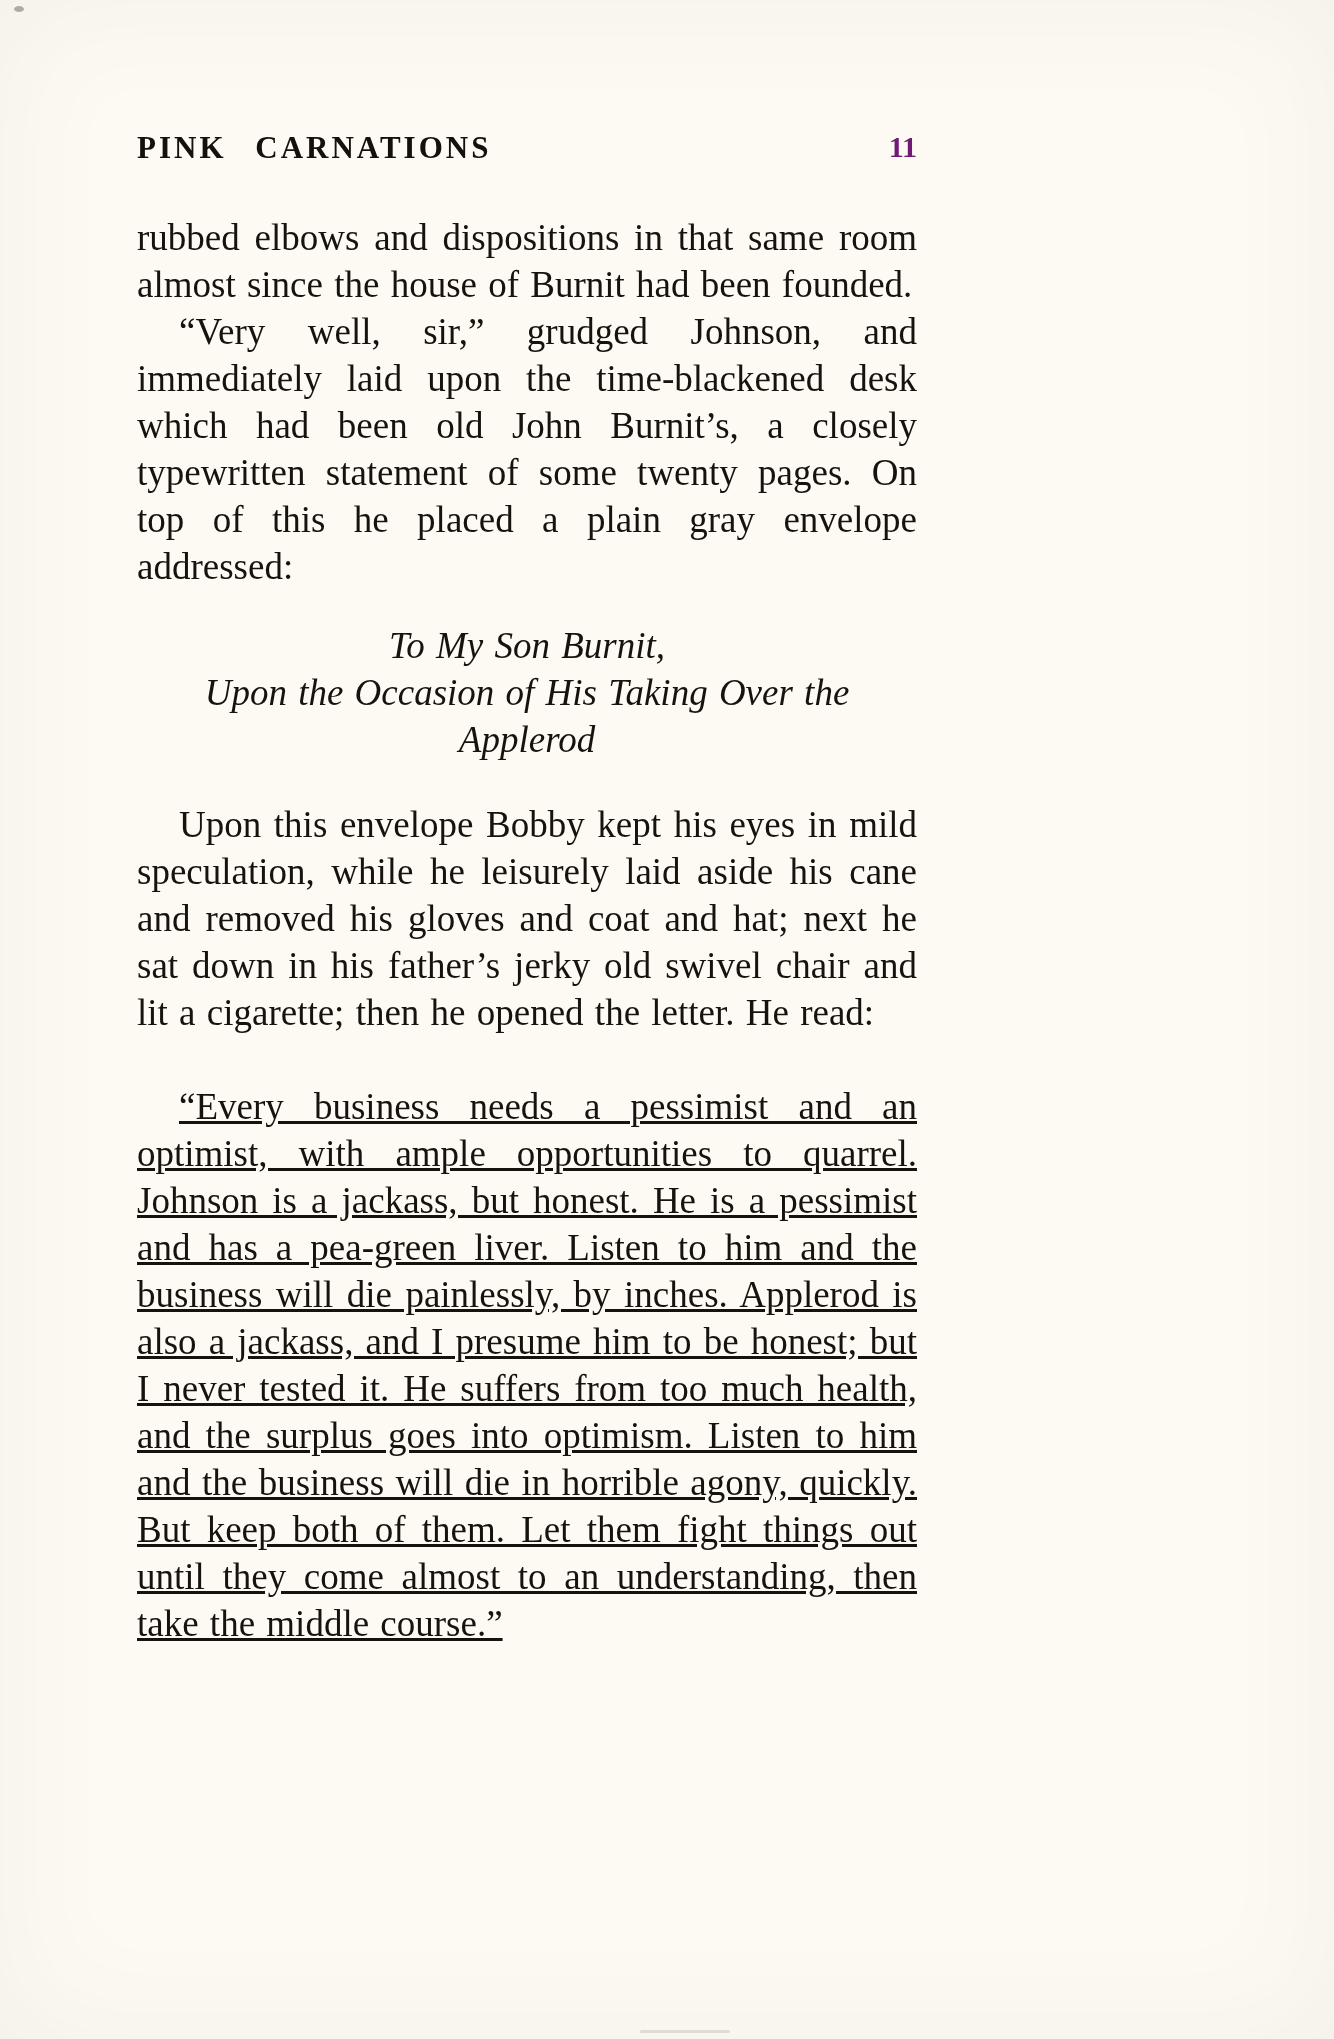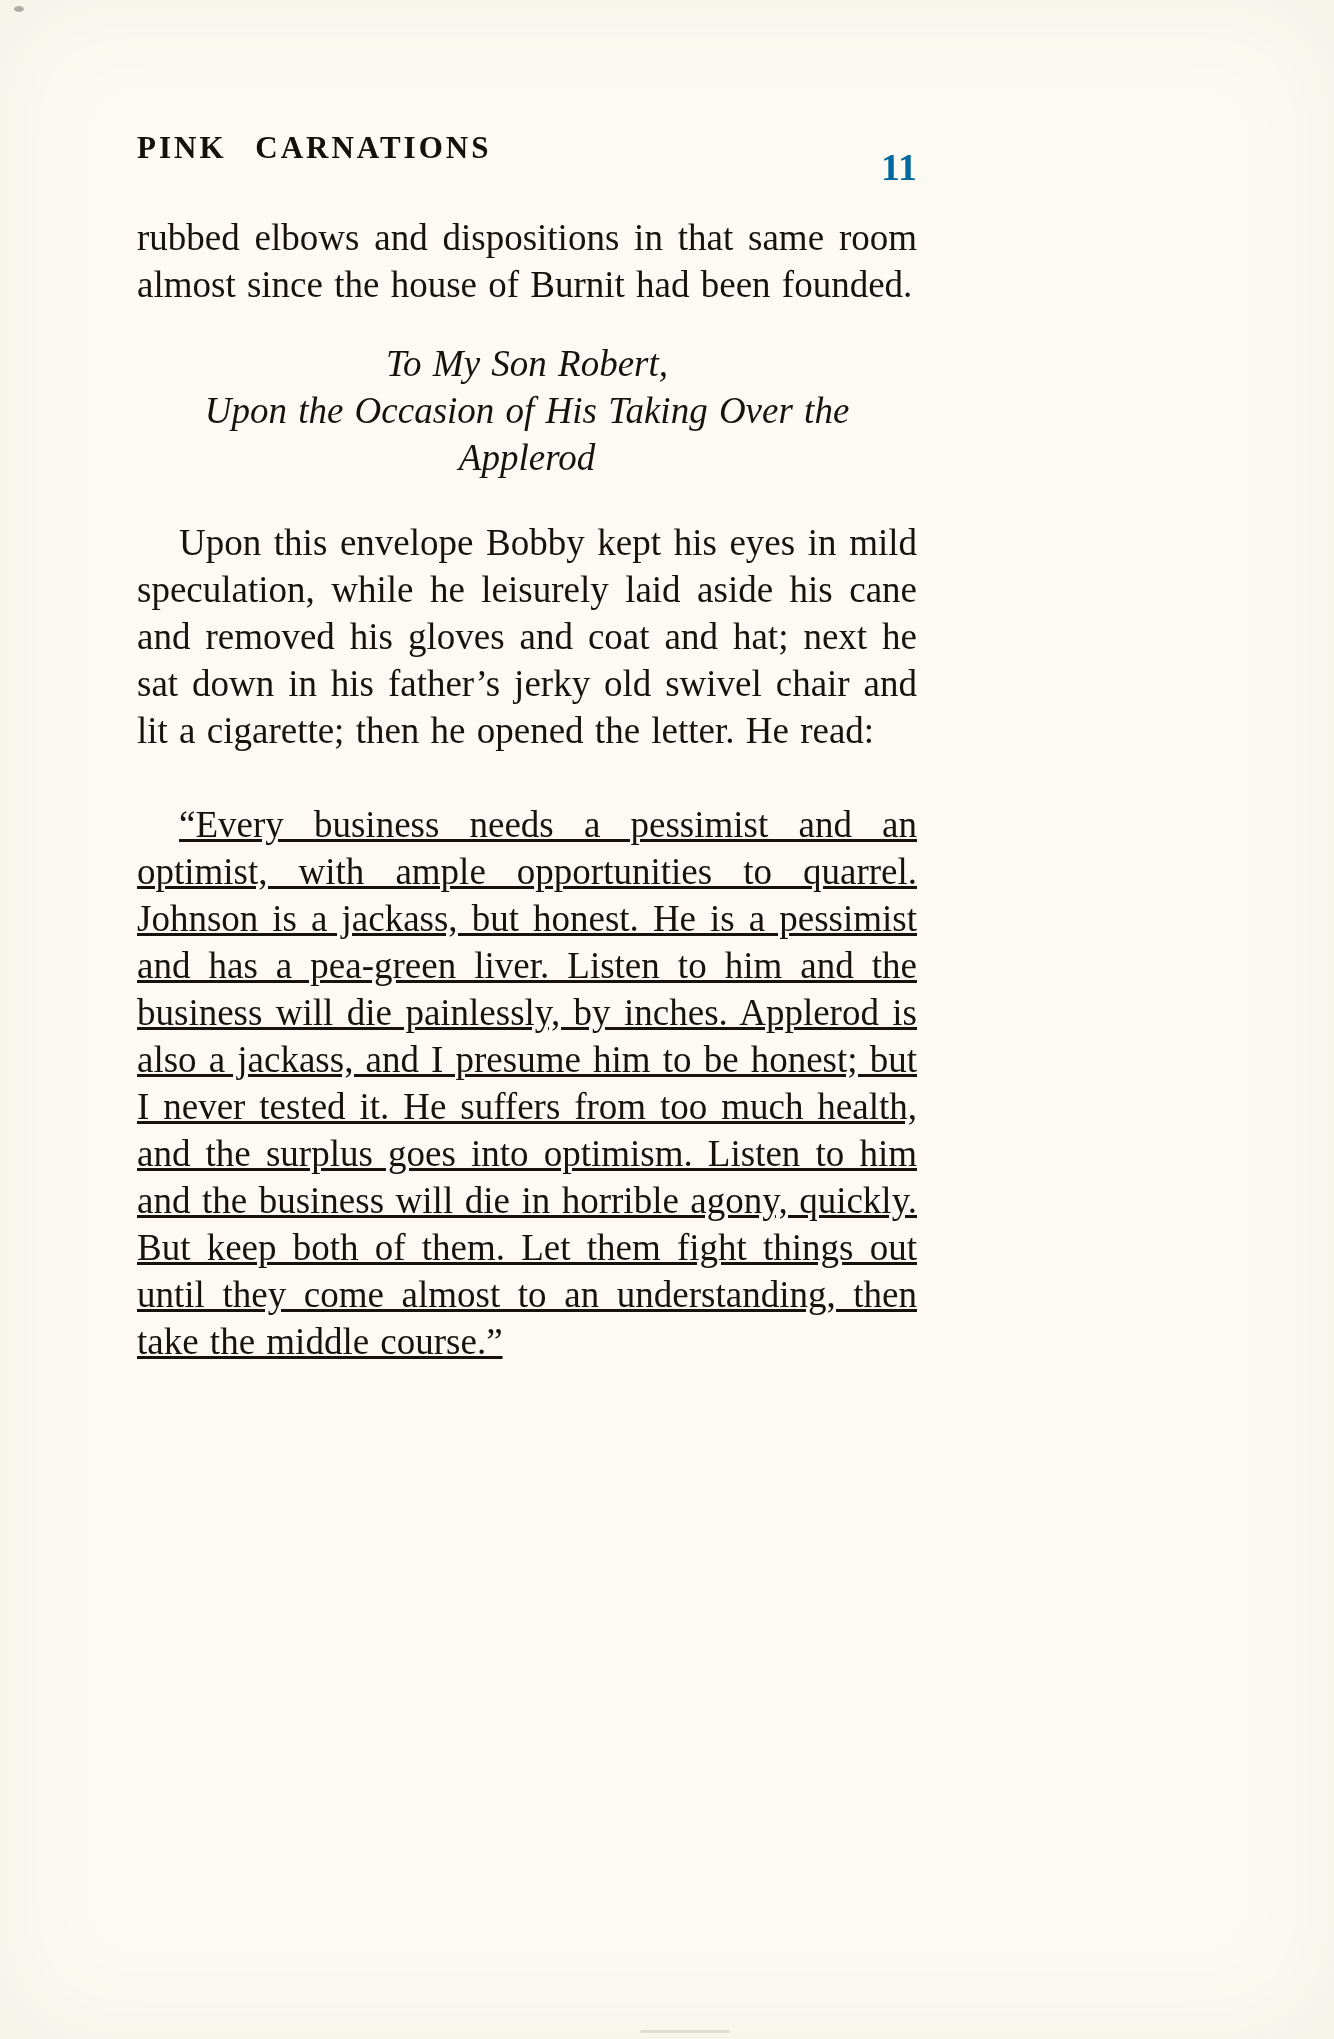--- a/index.html
+++ b/index.html
@@ -38,24 +38,24 @@
       font-size: 31px;
       font-weight: 700;
       letter-spacing: 3px;
       word-spacing: 18px;
       color: #14100c;
       white-space: nowrap;
     }
     .page-number {
       position: absolute;
       right: 0;
-      top: 15px;
-      font-size: 38px;
+      top: 0;
+      font-size: 30px;
       font-weight: 600;
-      color: #0369a1;
+      color: #701a75;
     }
     .body-text {
       font-size: 37px;
       line-height: 47px;
       text-align: justify;
       word-spacing: 2px;
     }
     .body-text p {
       margin: 0;
     }
@@ -86,23 +86,24 @@
   <div class="content">
 
     <div class="header">
       <div class="running-title">PINK CARNATIONS</div>
       <div class="page-number">11</div>
     </div>
 
     <div class="body-text">
       <p>rubbed elbows and dispositions in that same room almost since the house of Burnit had been founded.</p>
 
+      <p class="indent">“Very well, sir,” grudged Johnson, and immediately laid upon the time-blackened desk which had been old John Burnit’s, a closely typewritten statement of some twenty pages.  On top of this he placed a plain gray envelope addressed:</p>
 
       <div class="envelope">
-        <div>To My Son Robert,</div>
+        <div>To My Son Burnit,</div>
         <div>Upon the Occasion of His Taking Over the</div>
         <div>Applerod</div>
       </div>
 
       <p class="indent">Upon this envelope Bobby kept his eyes in mild speculation, while he leisurely laid aside his cane and removed his gloves and coat and hat; next he sat down in his father’s jerky old swivel chair and lit a cigarette; then he opened the letter.  He read:</p>
 
       <p class="indent gap-before">“Every business needs a pessimist and an optimist, with ample opportunities to quarrel.  Johnson is a jackass, but honest.  He is a pessimist and has a pea-green liver.  Listen to him and the business will die painlessly, by inches.  Applerod is also a jackass, and I presume him to be honest; but I never tested it.  He suffers from too much health, and the surplus goes into optimism.  Listen to him and the business will die in horrible agony, quickly.  But keep both of them.  Let them fight things out until they come almost to an understanding, then take the middle course.”</p>
     </div>
 
   </div>

